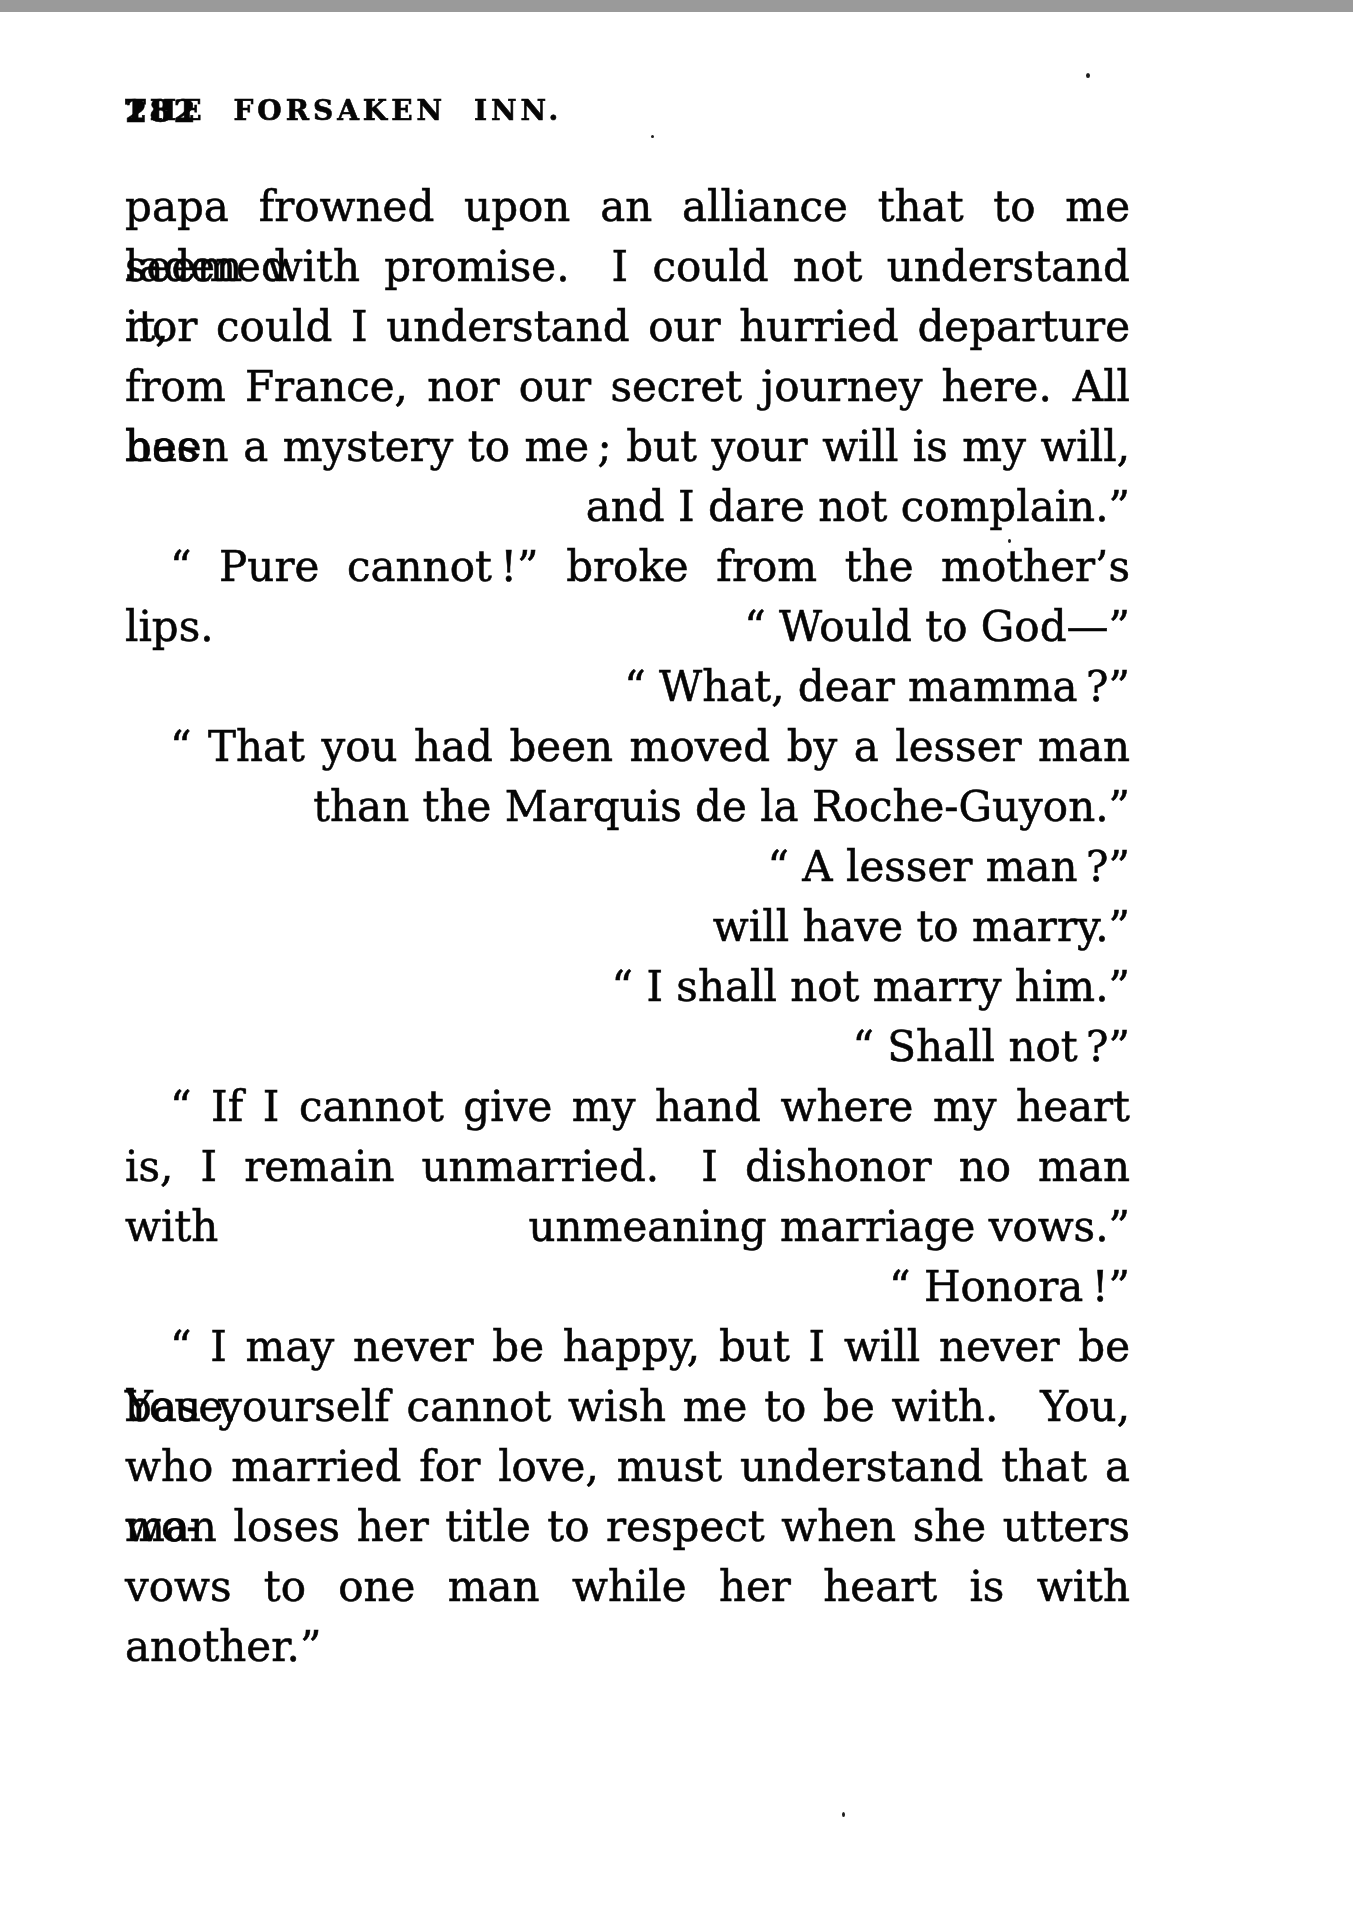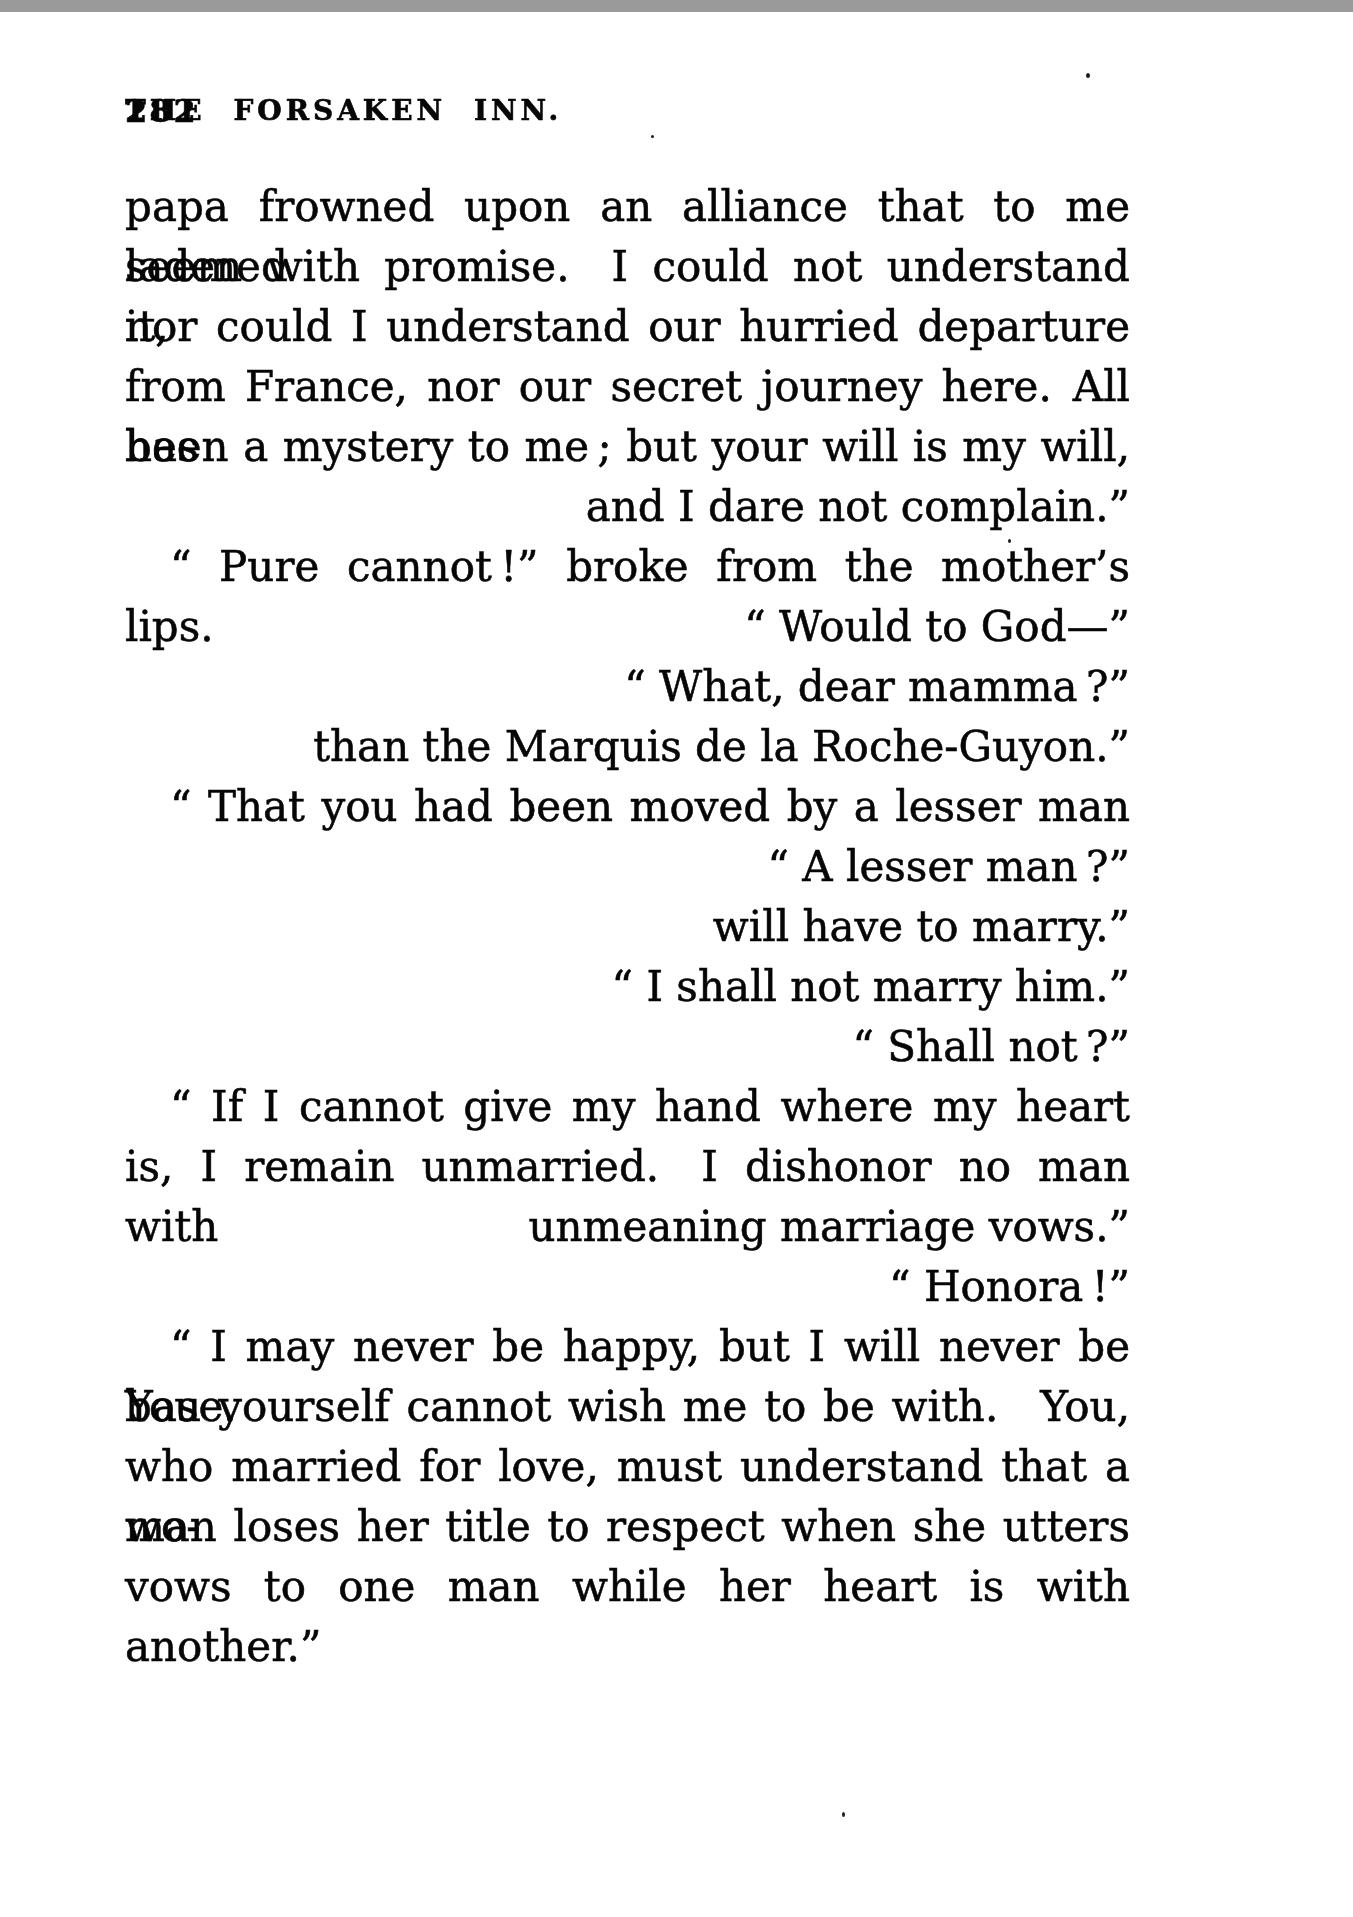--- a/index.html
+++ b/index.html
@@ -87,22 +87,22 @@
   <main class="page-body">
     <div class="line j">papa frowned upon an alliance that to me seemed</div>
     <div class="line j">laden with promise. I could not understand it,</div>
     <div class="line j">nor could I understand our hurried departure</div>
     <div class="line j">from France, nor our secret journey here. All has</div>
     <div class="line j">been a mystery to me ; but your will is my will,</div>
     <div class="line">and I dare not complain.”</div>
     <div class="line ind j">“ Pure cannot !” broke from the mother’s lips.</div>
     <div class="line">“ Would to God—”</div>
     <div class="line ind">“ What, dear mamma ?”</div>
+    <div class="line ind j">“ That you had been moved by a lesser man</div>
     <div class="line">than the Marquis de la Roche-Guyon.”</div>
-    <div class="line ind j">“ That you had been moved by a lesser man</div>
     <div class="line ind">“ A lesser man ?”</div>
     <div class="line">will have to marry.”</div>
     <div class="line ind">“ I shall not marry him.”</div>
     <div class="line ind">“ Shall not ?”</div>
     <div class="line ind j">“ If I cannot give my hand where my heart</div>
     <div class="line j">is, I remain unmarried. I dishonor no man with</div>
     <div class="line">unmeaning marriage vows.”</div>
     <div class="line ind">“ Honora !”</div>
     <div class="line ind j">“ I may never be happy, but I will never be base.</div>
     <div class="line j">You yourself cannot wish me to be with. You,</div>

